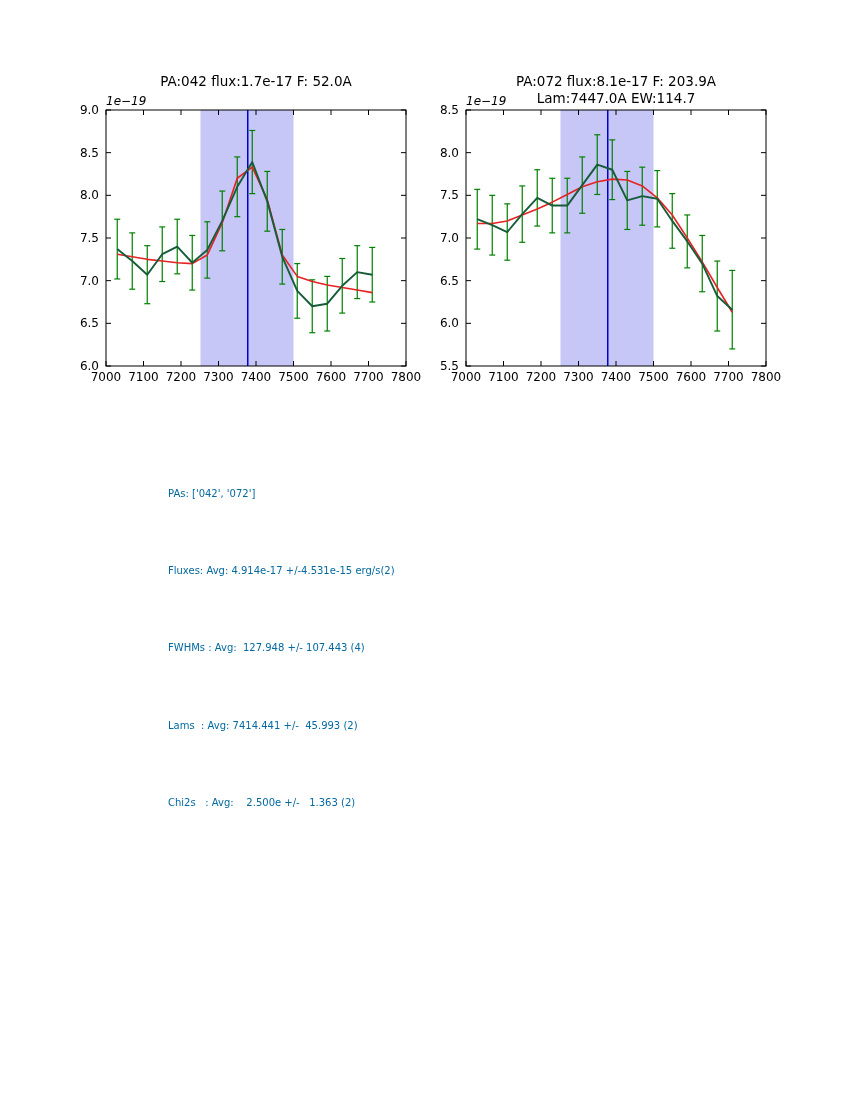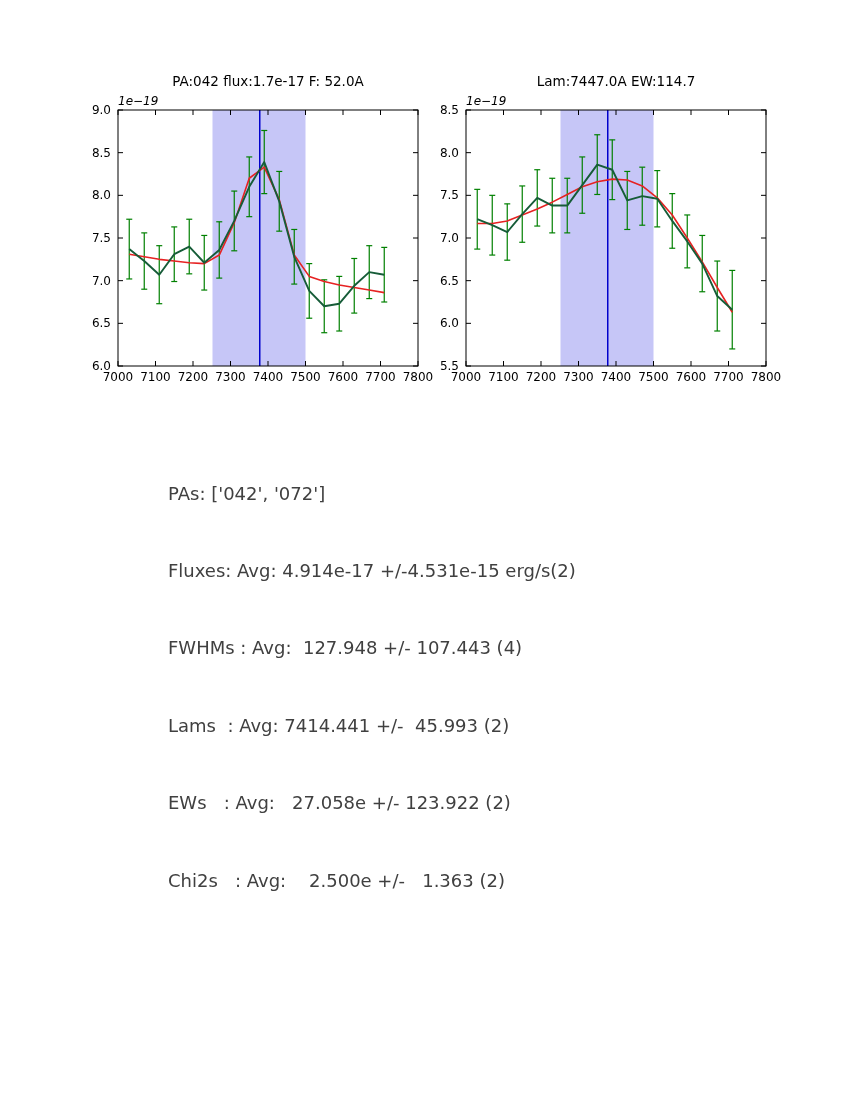--- a/index.html
+++ b/index.html
@@ -1,27 +1,27 @@
 <!DOCTYPE html>
 <html><head>
 <meta charset="utf-8">
 <style>
   html,body{margin:0;padding:0;background:#fff;}
   .page{position:relative;width:850px;height:1100px;background:#ffffff;overflow:hidden;
         font-family:"DejaVu Sans","Liberation Sans",sans-serif;color:#000;}
   .chart{position:absolute;top:60px;width:370px;height:340px;}
-  .chart.left{left:72px;}
+  .chart.left{left:60px;}
   .chart.right{left:420px;}
   .chart-title{position:absolute;left:46px;top:13px;width:300px;text-align:center;
                font-size:13.5px;line-height:17px;color:#000;}
   .offset-label{position:absolute;left:46px;top:34px;font-size:12px;color:#000;font-style:italic;}
   svg.plot{position:absolute;left:0;top:0;}
   svg text{font-family:"DejaVu Sans","Liberation Sans",sans-serif;font-size:12px;fill:#000;}
-  .stats{position:absolute;left:168px;top:429px;font-size:18px;line-height:25.8px;
-         white-space:pre;color:#404040;}
+  .stats{position:absolute;left:168px;top:429px;font-size:10px;line-height:25.8px;
+         white-space:pre;color:#0369a1;}
 </style>
 </head>
 <body>
 
 <div class="page">
 
   <div class="chart left">
     <div class="chart-title">
       <div>PA:042 flux:1.7e-17 F: 52.0A</div>
     </div>
@@ -138,20 +138,21 @@
           <text x="39" y="182" text-anchor="end">7.5</text>
           <text x="39" y="139.33333333333331" text-anchor="end">8.0</text>
           <text x="39" y="96.66666666666666" text-anchor="end">8.5</text>
           <text x="39" y="54" text-anchor="end">9.0</text>
         </g>
       </svg>
   </div>
 
   <div class="chart right">
     <div class="chart-title">
+      <div>PA:072 flux:8.1e-17 F: 203.9A</div>
       <div>Lam:7447.0A EW:114.7</div>
     </div>
     <div class="offset-label">1e−19</div>
     <svg class="plot" width="370" height="340">
         <rect x="140.5" y="50" width="93" height="256" fill="#c6c6f7"></rect>
         <line x1="187.75" x2="187.75" y1="50" y2="306" stroke="#0000cc" stroke-width="1.5"></line>
         <g stroke="#008000" stroke-width="1.2">
           <line x1="57.25" x2="57.25" y1="129.36000000000007" y2="189.09333333333333"></line>
           <line x1="54.25" x2="60.25" y1="129.36000000000007" y2="129.36000000000007"></line>
           <line x1="54.25" x2="60.25" y1="189.09333333333333" y2="189.09333333333333"></line>
@@ -263,17 +264,16 @@
           <text x="39" y="54" text-anchor="end">8.5</text>
         </g>
       </svg>
   </div>
 
   <div class="stats">
     <div>PAs: ['042', '072']</div>
     <div>Fluxes: Avg: 4.914e-17 +/-4.531e-15 erg/s(2)</div>
     <div>FWHMs : Avg:  127.948 +/- 107.443 (4)</div>
     <div>Lams  : Avg: 7414.441 +/-  45.993 (2)</div>
-    <div>EWs   : Avg:   27.058e +/- 123.922 (2)</div>
     <div>Chi2s   : Avg:    2.500e +/-   1.363 (2)</div>
   </div>
 
 </div>
 
 </body></html>

